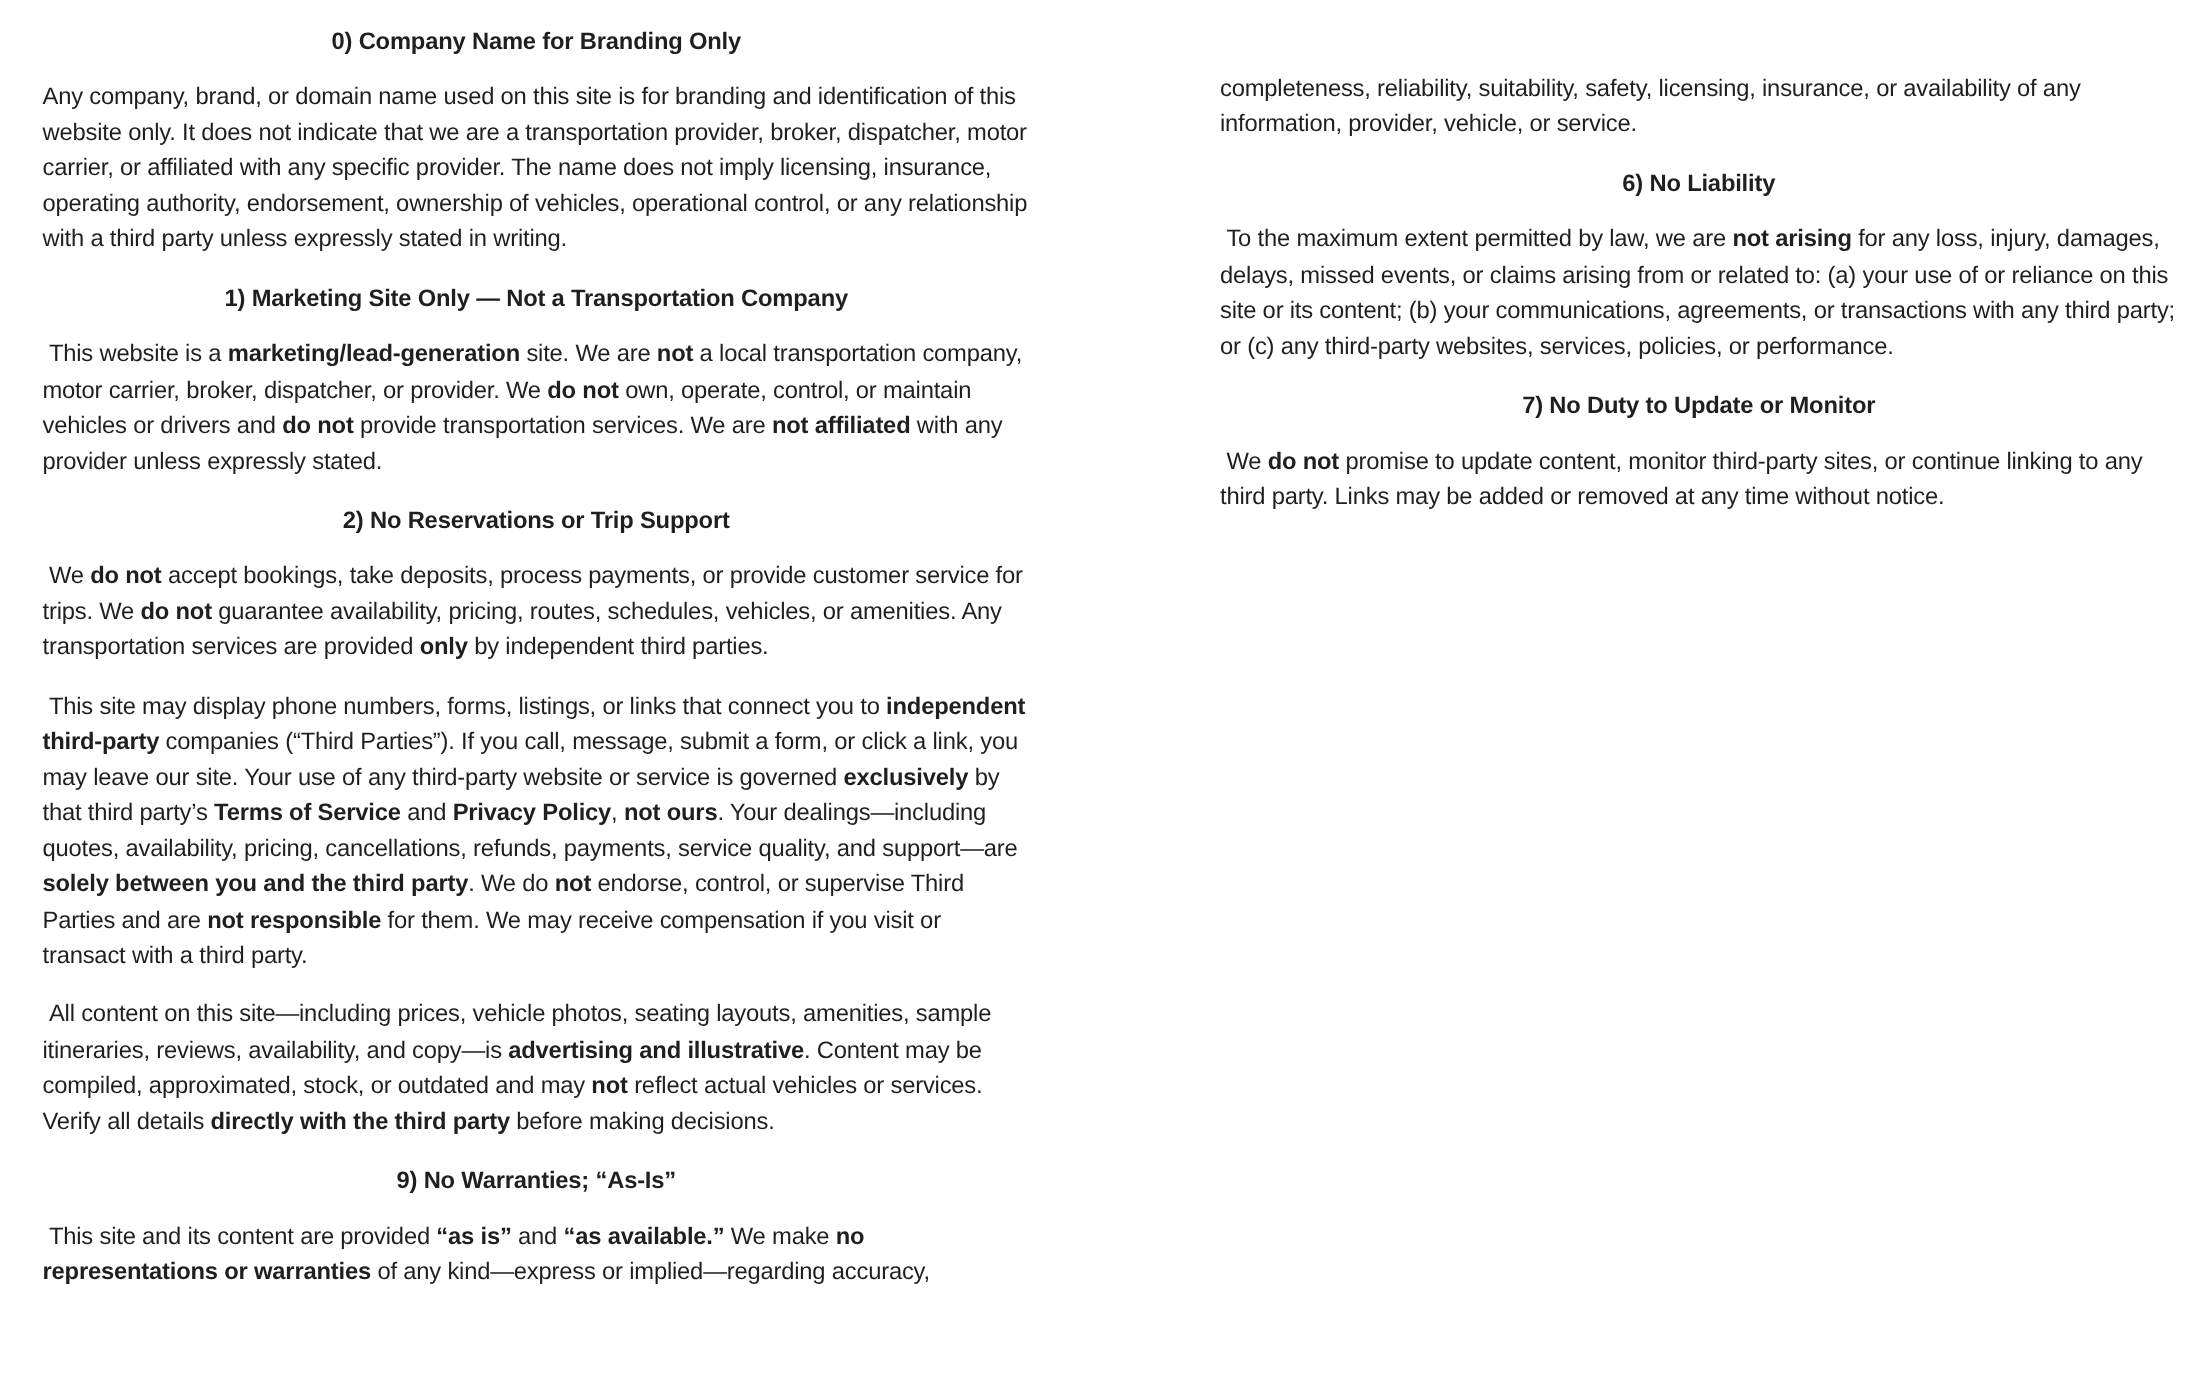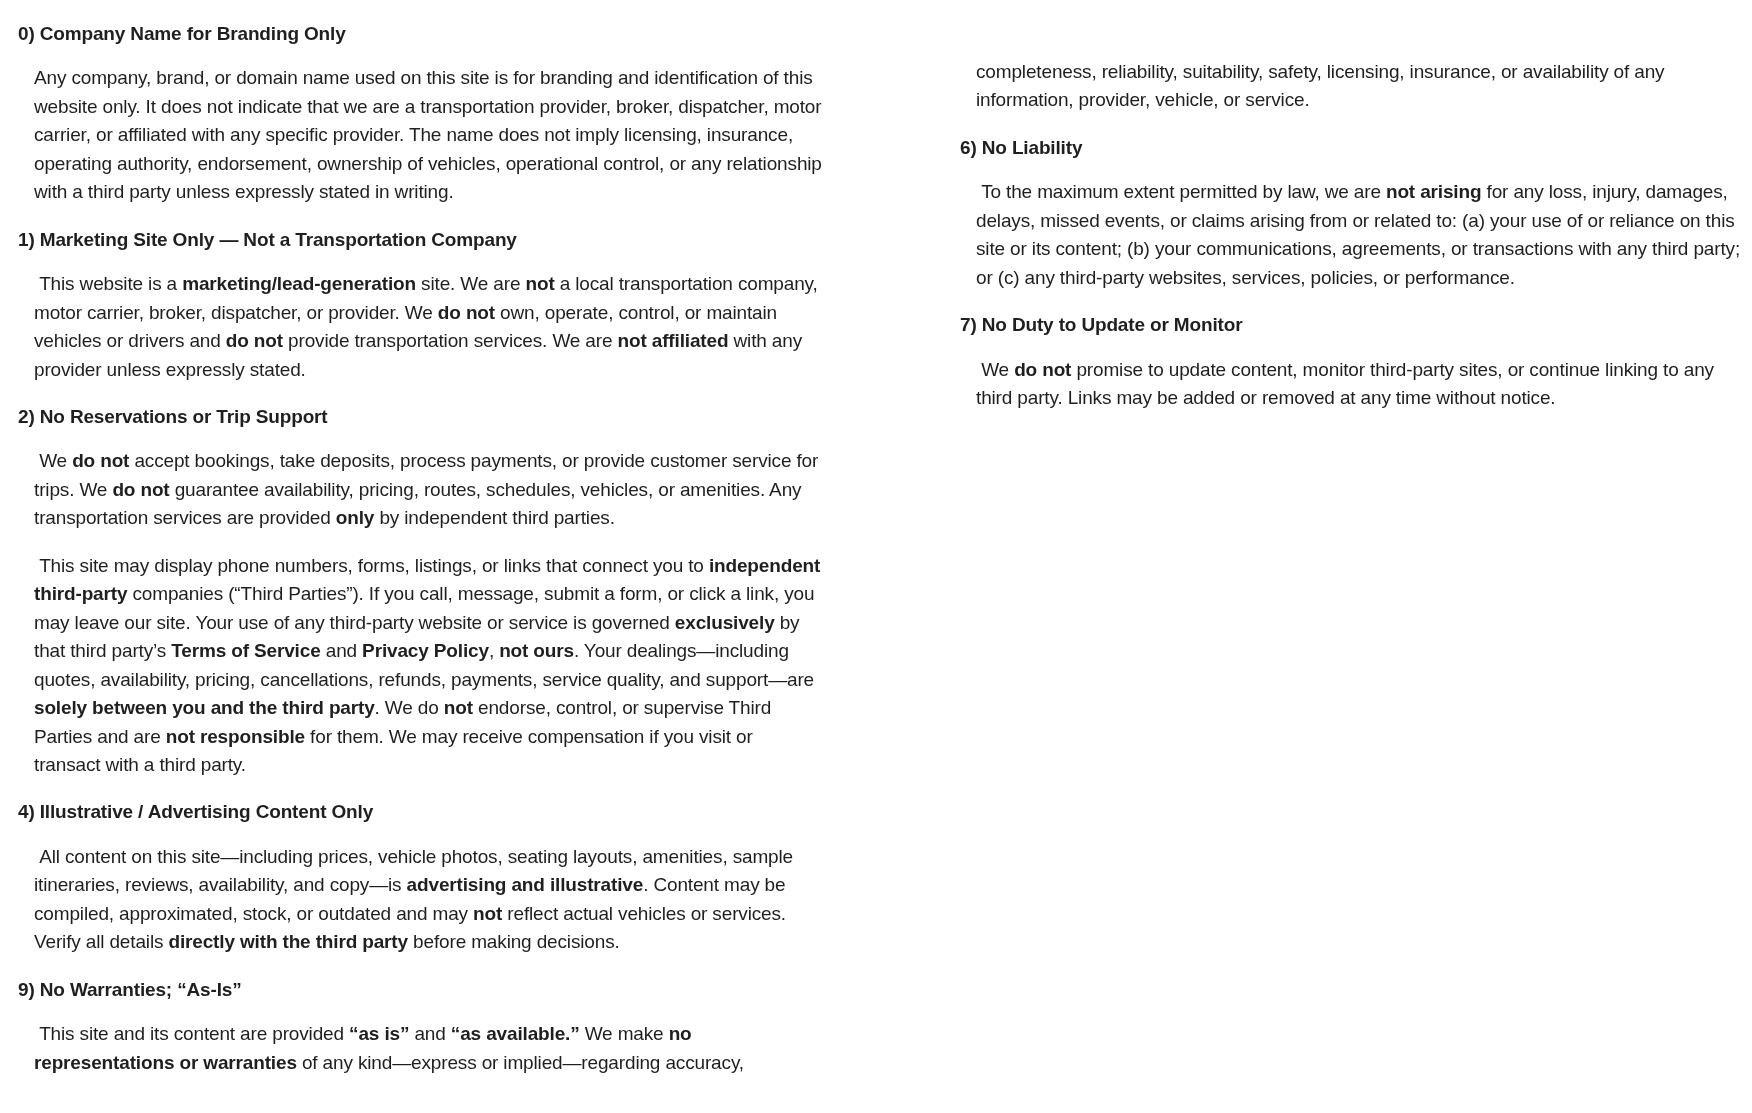--- a/index.html
+++ b/index.html
@@ -39,20 +39,21 @@
     margin: 0 0 19px 0;
   }
   .block:last-child {
     margin-bottom: 0;
   }
   .block h3 {
     margin: 0;
     font-size: 19px;
     line-height: 28.45px;
     font-weight: 700;
+    text-align: center;
   }
   .block p {
     margin: 16px;
     white-space: pre-wrap;
   }
   .block p strong {
     font-weight: 700;
   }
 </style>
 </head>
@@ -69,21 +70,20 @@
         <p> This website is a <strong>marketing/lead-generation</strong> site. We are <strong>not</strong> a local transportation company, motor carrier, broker, dispatcher, or provider. We <strong>do not</strong> own, operate, control, or maintain vehicles or drivers and <strong>do not</strong> provide transportation services. We are <strong>not affiliated</strong> with any provider unless expressly stated.</p>
       </div>
       <div class="block">
         <h3>2) No Reservations or Trip Support</h3>
         <p> We <strong>do not</strong> accept bookings, take deposits, process payments, or provide customer service for trips. We <strong>do not</strong> guarantee availability, pricing, routes, schedules, vehicles, or amenities. Any transportation services are provided <strong>only</strong> by independent third parties.</p>
       </div>
       <div class="block">
         <p> This site may display phone numbers, forms, listings, or links that connect you to <strong>independent third-party</strong> companies (“Third Parties”). If you call, message, submit a form, or click a link, you may leave our site. Your use of any third-party website or service is governed <strong>exclusively</strong> by that third party’s <strong>Terms of Service</strong> and <strong>Privacy Policy</strong>, <strong>not ours</strong>. Your dealings—including quotes, availability, pricing, cancellations, refunds, payments, service quality, and support—are <strong>solely between you and the third party</strong>. We do <strong>not</strong> endorse, control, or supervise Third Parties and are <strong>not responsible</strong> for them. We may receive compensation if you visit or transact with a third party.</p>
       </div>
       <div class="block">
-        <h3>4) Illustrative / Advertising Content Only</h3>
         <p> All content on this site—including prices, vehicle photos, seating layouts, amenities, sample itineraries, reviews, availability, and copy—is <strong>advertising and illustrative</strong>. Content may be compiled, approximated, stock, or outdated and may <strong>not</strong> reflect actual vehicles or services. Verify all details <strong>directly with the third party</strong> before making decisions.</p>
       </div>
       <div class="block">
         <h3>9) No Warranties; “As-Is”</h3>
         <p> This site and its content are provided <strong>“as is”</strong> and <strong>“as available.”</strong> We make <strong>no representations or warranties</strong> of any kind—express or implied—regarding accuracy,</p>
       </div>
     </div>
   <div class="col col-right">
       <div class="block">
         <p>completeness, reliability, suitability, safety, licensing, insurance, or availability of any information, provider, vehicle, or service.</p>

